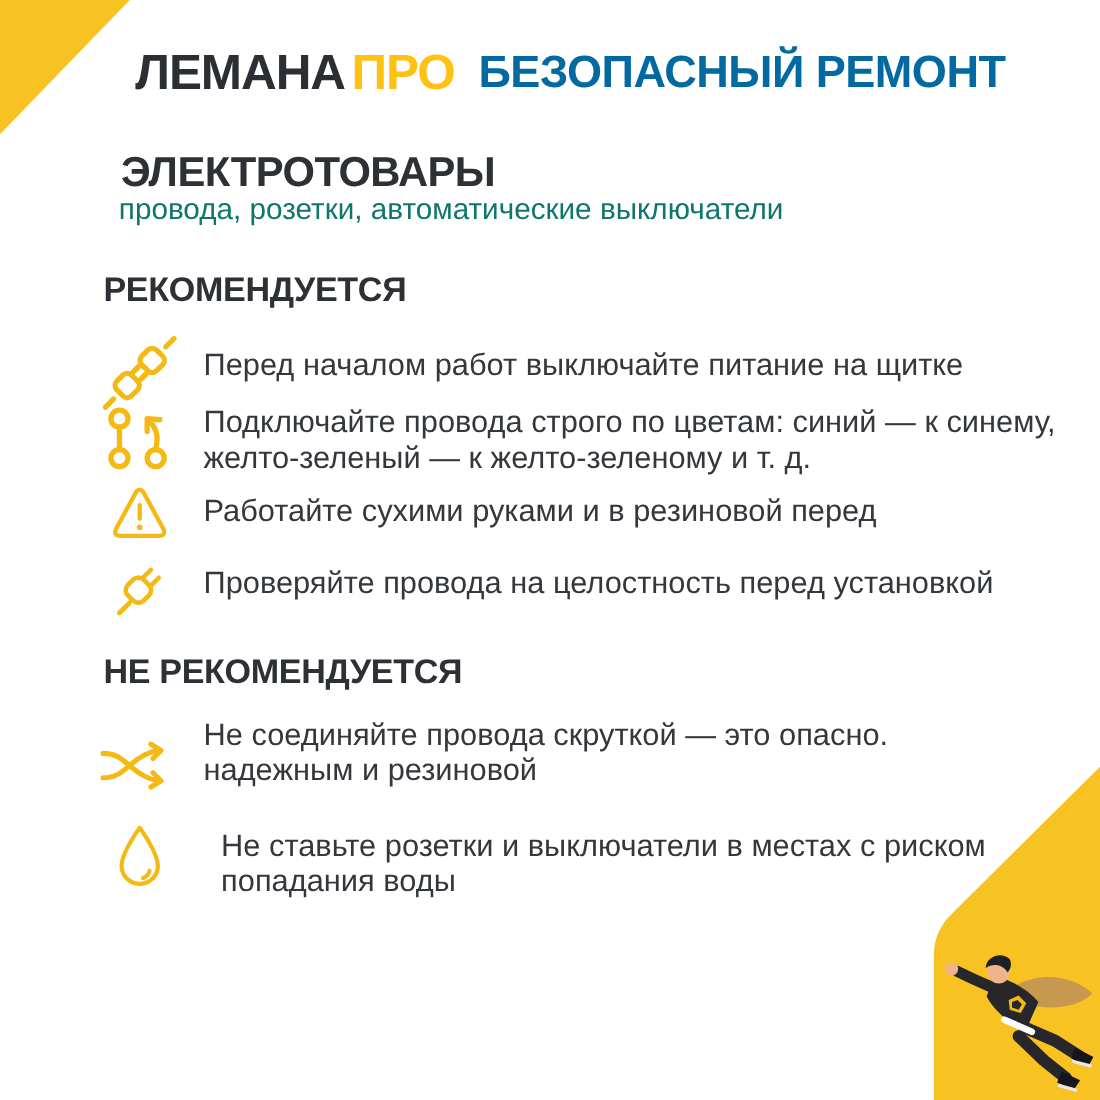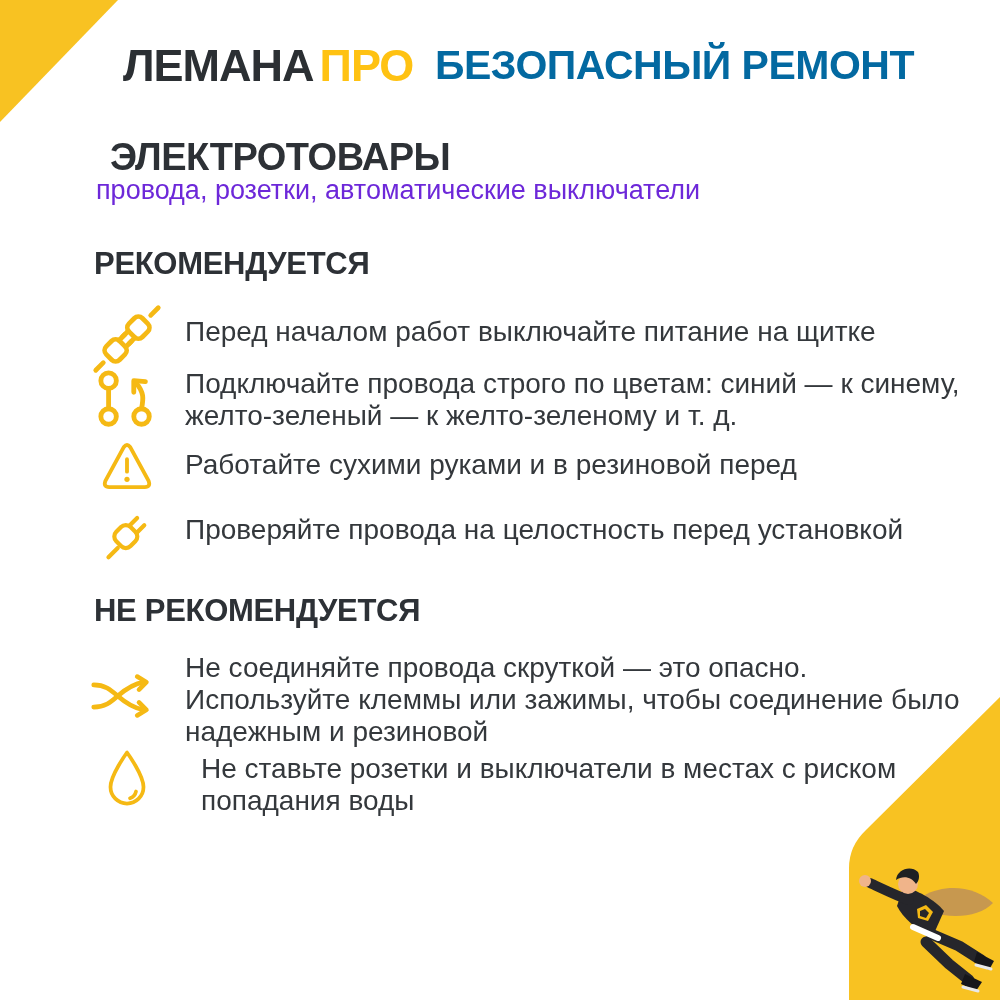--- a/index.html
+++ b/index.html
@@ -22,22 +22,22 @@
   .header-title{
     position:absolute;left:435px;top:42px;font-size:41px;font-weight:800;
     letter-spacing:-0.5px;color:#0369a1;white-space:nowrap;
   }
   
   .page-title{
     position:absolute;left:94px;top:120px;margin:16px;font-size:38px;font-weight:800;
     letter-spacing:-0.5px;color:#2d3136;white-space:nowrap;
   }
   .page-subtitle{
-    position:absolute;left:96px;top:175px;margin:0;font-size:27px;font-weight:400;
-    color:#6d28d9;white-space:nowrap;
+    position:absolute;left:108px;top:175px;margin:0;font-size:27px;font-weight:400;
+    color:#0f766e;white-space:nowrap;
   }
   .section-heading{
     position:absolute;left:94px;margin:0;font-size:31px;font-weight:800;
     letter-spacing:-0.3px;color:#2d3136;white-space:nowrap;text-align:center;
   }
   #sec-recommended{top:246px;}
   #sec-not-recommended{top:593px;}
   
   .item-text{
     position:absolute;left:185px;font-size:28px;line-height:32px;color:#34383c;white-space:nowrap;
@@ -135,21 +135,20 @@
   <div class="item-icon" id="icon-5">
     <svg width="76" height="46" viewBox="0 0 80 48">
       <path class="ico" d="M4,36 C16,36 22,31 30,24 C38,17 46,11 58,9"></path>
       <path class="ico" d="M51,3 L61,9 L53,17"></path>
       <path class="ico" d="M4,12 C16,12 22,17 30,24 C38,31 46,37 58,39"></path>
       <path class="ico" d="M51,45 L61,39 L53,31"></path>
     </svg>
   </div>
   <div class="item-text" id="text-5">
     <div>Не соединяйте провода скруткой — это опасно.</div>
-    <div>Используйте клеммы или зажимы, чтобы соединение было</div>
     <div>надежным и резиновой</div>
   </div>
 
   <div class="item-icon" id="icon-6">
     <svg width="58" height="60" viewBox="0 0 64 80">
       <path class="ico" d="M32,6 C32,6 10,36 10,52 a22,22 0 0 0 44,0 C54,36 32,6 32,6 Z"></path>
       <path class="ico" d="M44,58 a12,12 0 0 1 -8,9"></path>
     </svg>
   </div>
   <div class="item-text" id="text-6">

